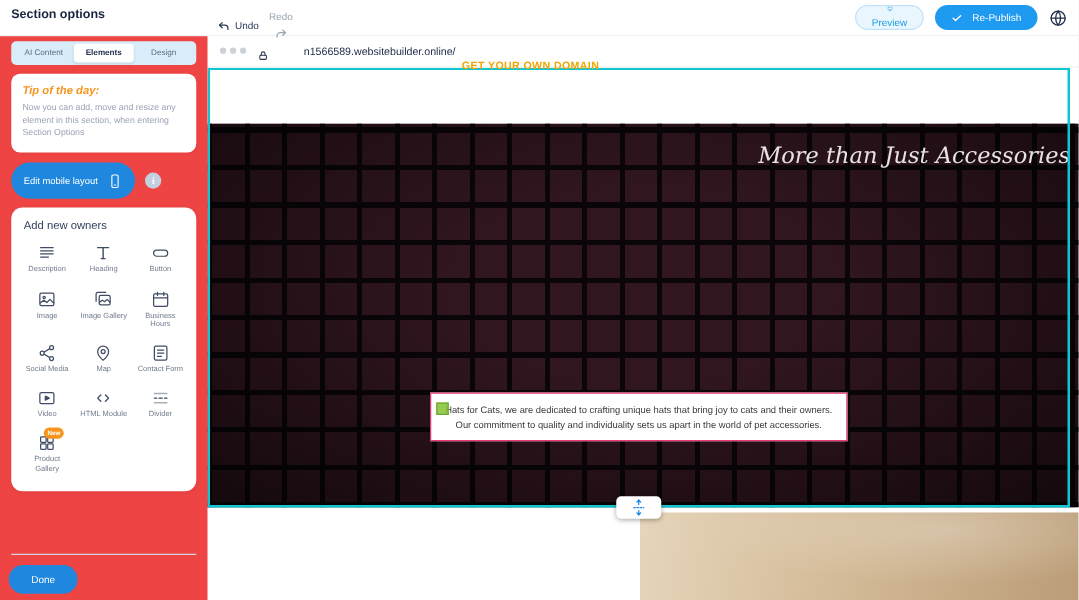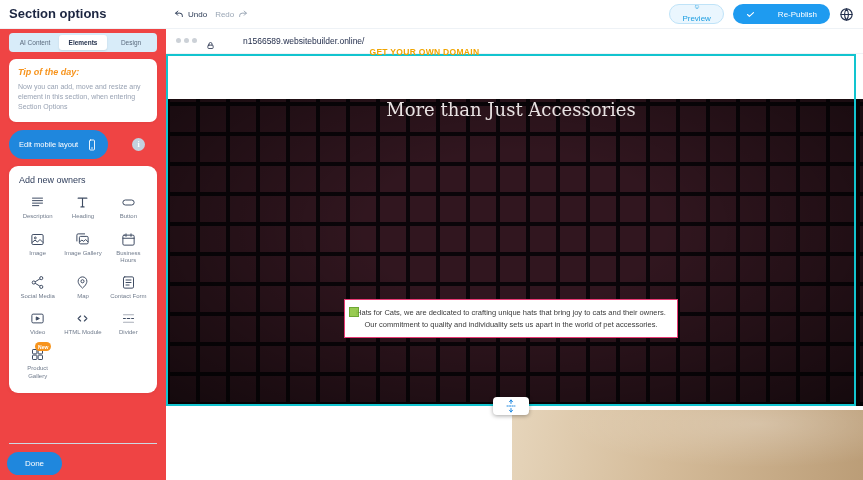--- a/index.html
+++ b/index.html
@@ -1,45 +1,45 @@
 <!DOCTYPE html>
 <html><head>
 <meta charset="utf-8">
 <style>
   * { box-sizing: border-box; margin: 0; padding: 0; }
   body { font-family: "Liberation Sans", sans-serif; background:#fff; }
   .stage { position:relative; width:863px; height:480px; background:#fff; overflow:hidden; }
 
   
   .topbar { position:absolute; top:0; left:0; right:0; height:28px; background:#fff; box-shadow:0 1px 0 #eef2f6; z-index:30; }
-  .page-title { position:absolute; left:9px; top:6px; font-size:13px; font-weight:bold; color:#1b2540; }
+  .page-title { position:absolute; left:9px; top:6px; font-size:10px; font-weight:bold; color:#1b2540; }
   .history { position:absolute; left:174px; top:9px; display:flex; gap:8px; align-items:center; font-size:8px; }
   .hist-btn { display:flex; align-items:center; gap:4px; cursor:pointer; }
   .hist-btn.undo { color:#2b3a55; }
-  .hist-btn.redo { color:#9aa6b5; }
+  .hist-btn.redo { color:#9aa6b5;flex-direction:column; }
   .hist-btn svg { width:10px; height:10px; }
   .actions { position:absolute; right:9px; top:4px; display:flex; gap:9px; align-items:center; }
   .btn-preview { height:20px; padding:0 12px; border-radius:12px; background:#eaf6fe; border:1px solid #bfe3f8; color:#1b9de0; font-size:8px; display:flex; gap:5px; align-items:center; cursor:pointer;flex-direction:column; }
   .btn-preview svg { width:10px; height:10px; }
-  .btn-republish { height:20px; padding:0 13px; border-radius:12px; background:#1e9bf0; border:none; color:#fff; font-size:8px; display:flex; gap:23px; align-items:center; cursor:pointer; }
+  .btn-republish { height:20px; padding:0 13px; border-radius:12px; background:#1e9bf0; border:none; color:#fff; font-size:8px; display:flex; gap:8px; align-items:center; cursor:pointer; }
   .btn-republish svg { width:9px; height:9px; }
   .globe { width:15px; height:15px; color:#23304d; cursor:pointer; }
   .globe svg { width:15px; height:15px; }
 
   
   .sidebar { position:absolute; top:28px; left:0; width:166px; bottom:0; background:#ef4444; z-index:20; }
   .tabs { margin:5px 9px 0; display:flex; background:#d8ecf9; border-radius:4px; padding:2px; }
   .tab { flex:1; text-align:center; font-size:6.5px; color:#5b6b7e; padding:4px 0; border-radius:3px; cursor:pointer; }
   .tab.active { background:#fff; color:#25324d; font-weight:bold; box-shadow:0 1px 2px rgba(0,0,0,.10); }
 
   .tip-card { margin:7px 9px 0; background:#fff; border-radius:7px; padding:8px 9px 10px; box-shadow:0 1px 3px rgba(0,0,0,.05); }
   .tip-title { color:#f7941d; font-weight:bold; font-style:italic; font-size:9px; }
   .tip-body { margin-top:5px; font-size:7px; color:#98a2b3; line-height:1.45; }
 
-  .mobile-row { margin:8px 9px 0; display:flex; align-items:center; gap:24px; }
+  .mobile-row { margin:8px 9px 0; display:flex; align-items:center; gap:8px; }
   .btn-edit-mobile { height:29px; padding:0 10px; border-radius:15px; background:#1f87dd; border:none; color:#fff; font-size:7.5px; display:flex; gap:8px; align-items:center; cursor:pointer; }
   .btn-edit-mobile svg { width:12px; height:12px; }
   .info-dot { width:13px; height:13px; border-radius:50%; background:#c3d1de; color:#fff; font-size:8px; font-weight:bold; display:flex; align-items:center; justify-content:center; cursor:pointer; font-family:"Liberation Serif", serif; }
 
   .elements-card { margin:7px 9px 0; background:#fff; border-radius:9px; padding:9px 7px 13px; box-shadow:0 1px 4px rgba(0,0,0,.06); }
   .elements-title { font-size:9px; color:#33415e; margin:0 0 10px 3px; font-weight:500; }
   .elem-grid { display:grid; grid-template-columns:repeat(3,1fr); column-gap:2px; row-gap:11px; }
   .elem { display:flex; flex-direction:column; align-items:center; gap:3px; cursor:pointer; position:relative; }
   .elem svg { width:15px; height:15px; color:#3f4c63; }
   .elem-label { font-size:6px; color:#707b8c; text-align:center; line-height:1.2; max-width:40px; }
@@ -69,21 +69,21 @@
 
   .hero { position:absolute; top:45px; left:0; width:100%; height:307px;
     background-color:#31161f;
     background-image:
       radial-gradient(ellipse at 50% 42%, rgba(0,0,0,0) 30%, rgba(0,0,0,.6) 100%),
       repeating-linear-gradient(0deg, #0a0509 0 4px, transparent 4px 30px),
       repeating-linear-gradient(90deg, #0a0509 0 4px, transparent 4px 30px);
   }
   .hero-inner { position:relative; width:690px; height:100%; }
   .hero-heading { padding-top:58px; width:460px; margin:0 auto; text-align:center; color:#fff; font-family:"DejaVu Serif", serif; font-weight:400; font-size:33px; line-height:1.12; cursor:pointer; }
-  .hero-sub { text-align:center; color:#e8e2e2; font-family:"DejaVu Serif", serif; font-size:18px; cursor:pointer; }
+  .hero-sub { margin-top:15px; text-align:right; color:#e8e2e2; font-family:"DejaVu Serif", serif; font-size:18px; cursor:pointer;font-style:italic; }
   .hero-box { position:absolute; left:50%; transform:translateX(-50%); top:200px; width:334px; background:#fff; border:1.5px solid #e83a74; padding:7px 11px; font-size:7.5px; color:#3a3a3a; text-align:center; line-height:1.55; cursor:pointer; }
   .green-handle { position:absolute; left:4px; top:7px; width:10px; height:10px; background:#8dc63f; border:1px solid #5f9e1f; opacity:.9; cursor:grab; }
 
   .selection-border { position:absolute; top:0; left:0; width:690px; height:352px; border:2px solid #12c4cf; pointer-events:none; z-index:5; }
 
   .resize-handle { position:absolute; left:327px; top:343px; width:36px; height:18px; background:#fff; border-radius:4px; box-shadow:0 1px 4px rgba(0,0,0,.35); display:flex; align-items:center; justify-content:center; z-index:6; cursor:ns-resize; }
   .resize-handle svg { width:12px; height:14px; color:#1e88e0; }
 
   .next-section { position:absolute; top:352px; left:0; width:100%; height:74px; background:#fff; }
   .next-image { position:absolute; left:346px; top:4px; width:351px; height:70px; cursor:pointer;

